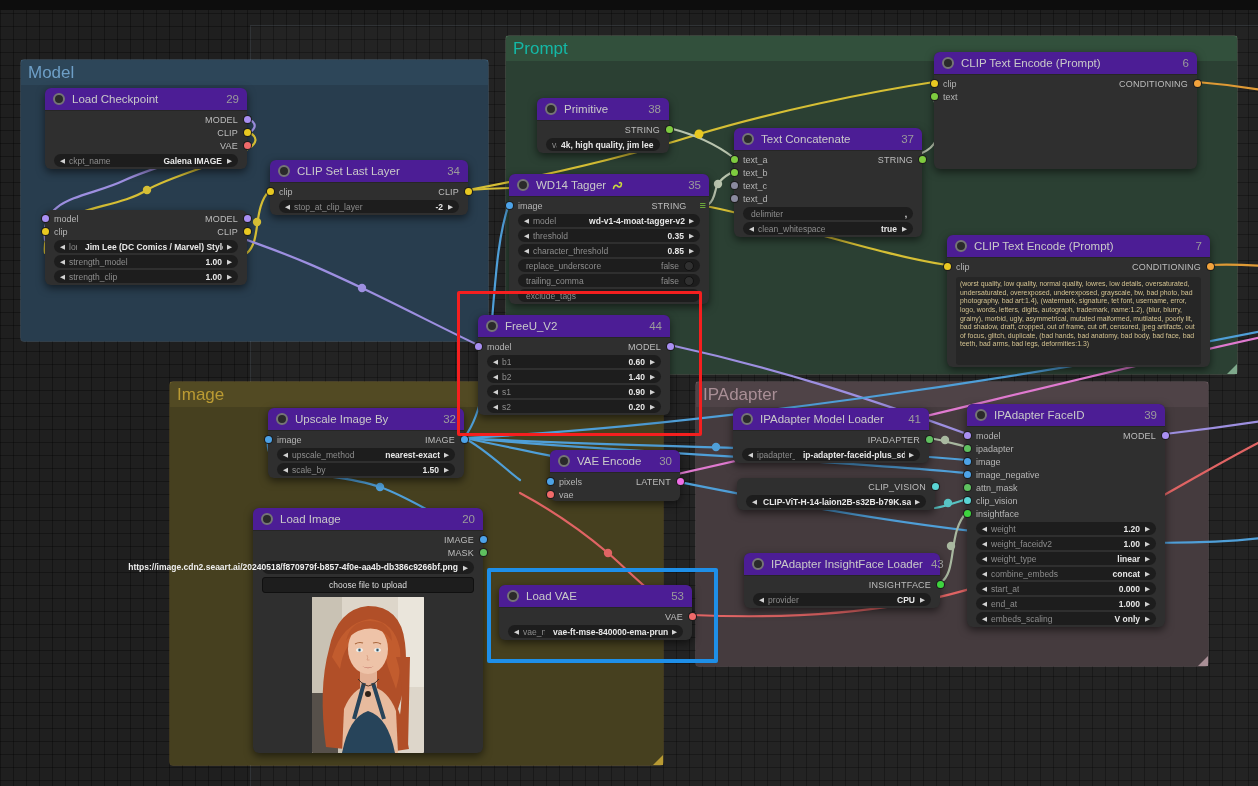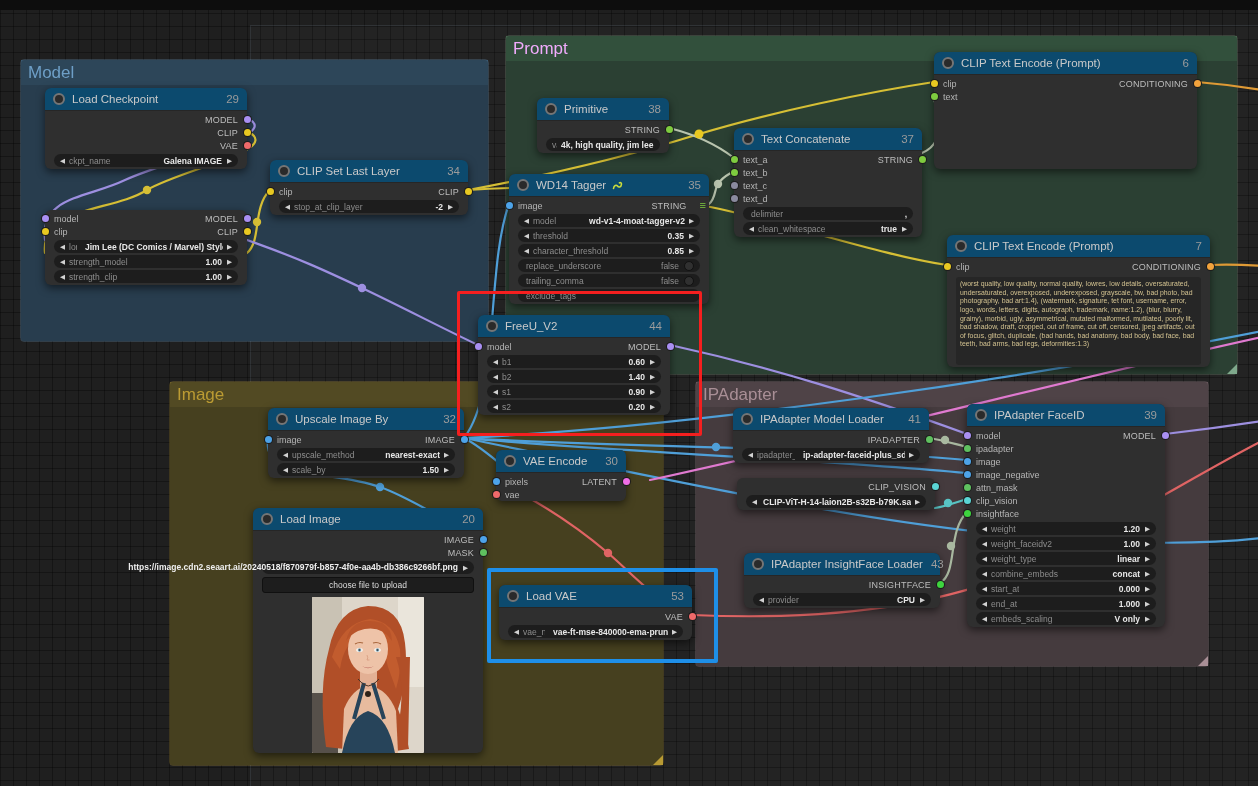--- a/index.html
+++ b/index.html
@@ -8,34 +8,34 @@
 background-image:linear-gradient(rgba(0,0,0,.33) 1px,transparent 1px),linear-gradient(90deg,rgba(0,0,0,.33) 1px,transparent 1px);
 background-size:13px 13px}
 .topstrip{position:absolute;left:0;top:0;width:100%;height:10px;background:#0d0d0d;z-index:0}
 .bigpanel{position:absolute;left:250px;top:25px;width:1008px;height:761px;background:rgba(255,255,255,.018);border-left:1px solid rgba(130,150,170,.14);border-top:1px solid rgba(130,150,170,.14);z-index:0}
 .group{position:absolute;z-index:1;border-radius:3px}
 .gtitle{height:22px;padding:3px 7px 0;font-size:17px;font-weight:400}
 .gcorner{position:absolute;right:0;bottom:0;width:0;height:0;border-left:10px solid transparent}
 .g-model{left:21px;top:60px;width:467px;height:281px;background:#283d4e;outline:1px solid rgba(110,159,199,.25)}
 .g-model .gtitle{background:#2d4659;color:#6e9fc7}
 .g-prompt{left:506px;top:36px;width:731px;height:338px;background:#2b4033;outline:1px solid rgba(150,180,150,.22)}
-.g-prompt .gtitle{background:#32503c;color:#f0abfc}
+.g-prompt .gtitle{background:#32503c;color:#14b8a6}
 .g-prompt .gcorner{border-bottom:10px solid #7fa98c}
 .g-image{left:170px;top:382px;width:493px;height:383px;background:#46401f;outline:1px solid rgba(190,160,60,.25)}
 .g-image .gtitle{background:#524a23;color:#bb9b33}
 .g-image .gcorner{border-bottom:10px solid #b89a33}
 .g-ipadapter{left:696px;top:382px;width:512px;height:284px;background:#453b3e;outline:1px solid rgba(190,160,170,.22)}
 .g-ipadapter .gtitle{background:#4f4347;color:#a98f96}
 .g-ipadapter .gcorner{border-bottom:10px solid #a98f96}
 svg.links{position:absolute;left:0;top:0;z-index:2;pointer-events:none}
 svg.links path{fill:none;stroke-width:2.2px;stroke-linecap:round}
 .lk-clip{stroke:#d6bf35}.lk-model{stroke:#9d8fe0}.lk-vae{stroke:#e06464}.lk-image{stroke:#4f9fd8}
 .lk-string{stroke:#b9c4ae}.lk-cond{stroke:#df9a35}.lk-latent{stroke:#e07ad0}.lk-cv{stroke:#58c4c4}.lk-sage{stroke:#a9b8a0}
 .node{position:absolute;z-index:3;background:#2f2f2f;border-radius:6px;box-shadow:0 3px 9px rgba(0,0,0,.55);}
-.ntitle{height:22px;background:#0c4a6e;border-bottom:1px solid #262626;border-radius:6px 6px 0 0;display:flex;align-items:center;padding:0 8px;color:#c9c9c9;font-size:11.5px;white-space:nowrap}
+.ntitle{height:22px;background:#4c1d95;border-bottom:1px solid #262626;border-radius:6px 6px 0 0;display:flex;align-items:center;padding:0 8px;color:#c9c9c9;font-size:11.5px;white-space:nowrap}
 .ndot{width:8px;height:8px;border-radius:50%;background:#2a2a2a;border:2px solid #757575;margin-right:7px;flex:none}
 .nid{margin-left:auto;color:#9b9b9b;padding-left:8px}
 .nbody{padding-top:2px}
 .srow{position:relative;display:flex;align-items:center;height:13px;font-size:9px;color:#b5b5b5;white-space:nowrap}
 .il{margin-left:9px}.ol{margin-left:auto;margin-right:9px;letter-spacing:.2px;color:#bdbdbd}
 .pd{width:7px;height:7px;border-radius:50%;position:absolute;top:3px;box-shadow:0 0 0 1px #1c1c1c}
 .pd.l{left:-3.5px}.pd.r{right:-3.5px}
 .cm{background:#a98ff2}.cc{background:#e8c821}.cv{background:#f06a6a}.ci{background:#4da3e8}.ck{background:#5fc05f}
 .cs{background:#7ecb3f}.co{background:#f2a33c}.cl{background:#f06ee6}.ccv{background:#5ad4d4}.cg{background:#8a8a9e}.cif{background:#3ed43e}
 .w{height:13px;margin:2px 9px;background:#1d1d1d;border-radius:7px;display:flex;align-items:center;padding:0 6px;font-size:8.5px;overflow:hidden;white-space:nowrap}
@@ -458,21 +458,21 @@
       <path d="M50,69 q6,3 12,0 q-6,4.5 -12,0 Z" fill="#c4766a"></path>
       <path d="M30,156 Q37,120 56,114 Q76,120 83,156 Z" fill="#27445a"></path>
       <path d="M52,86 L42,122 M61,86 L72,122" stroke="#27445a" stroke-width="4"></path>
       <path d="M46,82 Q56,96 67,82" stroke="#4a3426" stroke-width="1" fill="none"></path>
       <circle cx="56" cy="97" r="3" fill="#2e2218"></circle>
       <path d="M84,60 Q94,90 86,130 L96,152 L98,60 Z" fill="#b14f28"></path>
     </svg>
   </div>
 </div>
 
-<div class="node" style="left:496px;top:450px;width:130px">
+<div class="node" style="left:550px;top:450px;width:130px">
   <div class="ntitle">
         <span class="ndot"></span>
         <span>VAE Encode</span>
         <span class="nid">30</span>
       </div>
   <div class="nbody">
     <div class="srow">
           <span class="pd l ci"></span>
           <span class="il">pixels</span>
           <span class="ol">LATENT</span>

